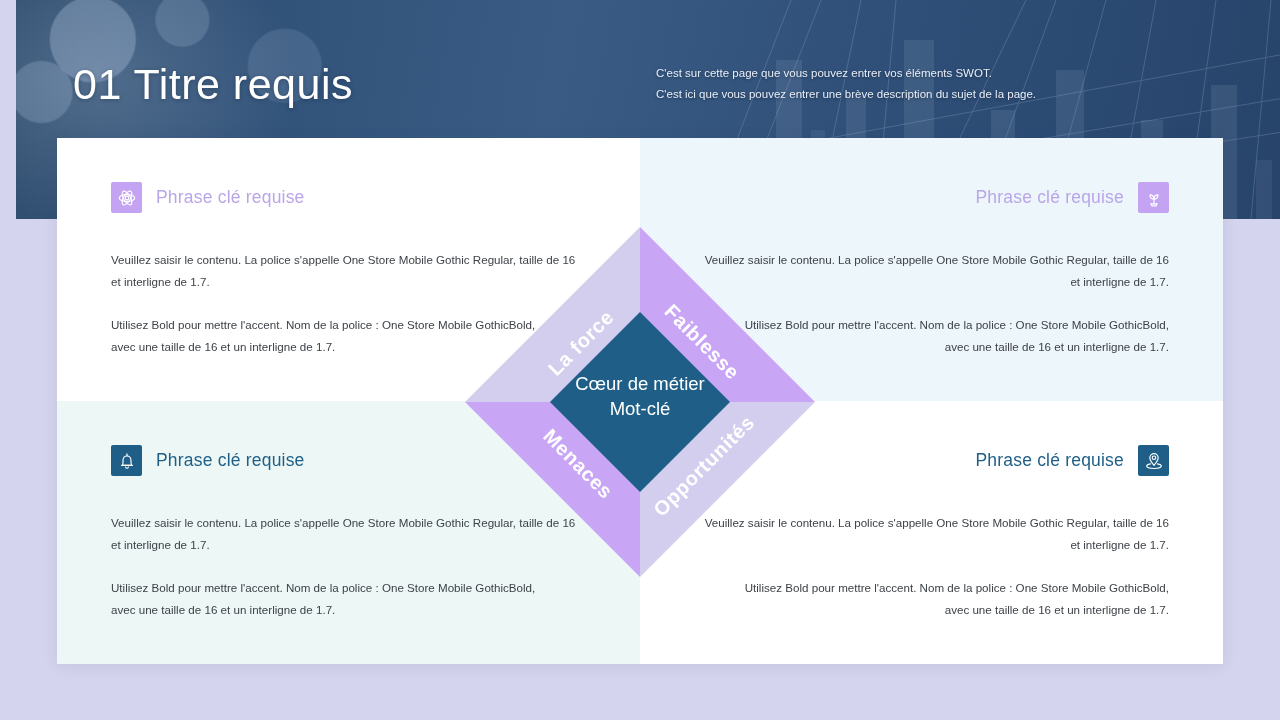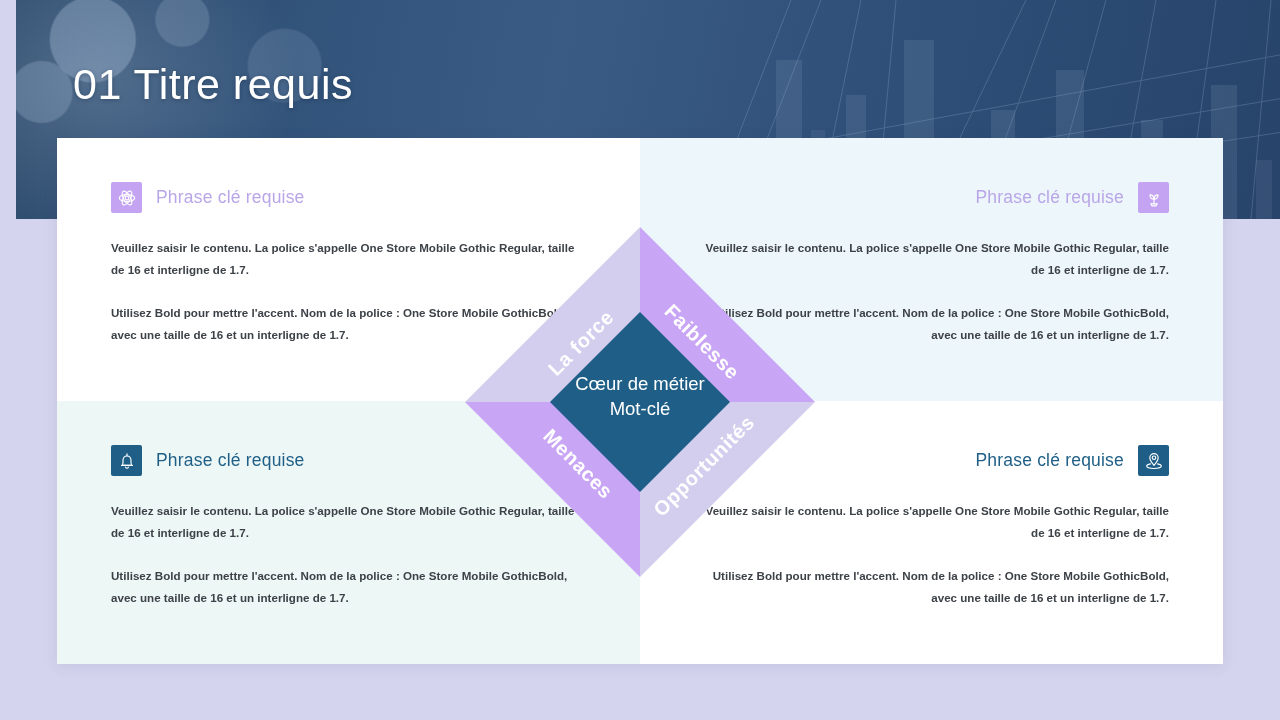--- a/index.html
+++ b/index.html
@@ -75,21 +75,21 @@
     border-radius:2px;
   }
   .icon-box.purple { background:#c3a3f2; }
   .icon-box.blue   { background:#1f5f87; }
   .icon-box svg { display:block; }
 
   .quad-title { font-size:17.5px; letter-spacing:0.2px; white-space:nowrap; }
   .quad.tl .quad-title, .quad.tr .quad-title { color:#b9a6e8; }
   .quad.bl .quad-title, .quad.br .quad-title { color:#1f5f87; }
 
-  .quad-body { margin-top:24px;font-weight:bold; }
+  .quad-body { margin-top:36px; }
   .quad.tr .quad-body, .quad.br .quad-body { text-align:right; }
   .quad-body p {
     font-size:11.6px; line-height:1.92; color:#3d4248; margin:0;
   }
   .quad-body p + p { margin-top:20px; }
 
   
   .diamond-wrap {
     position:absolute; left:465px; top:227px;
     width:350px; height:350px; pointer-events:none;
@@ -141,20 +141,24 @@
         <rect x="795" y="130" width="14" height="89"></rect>
         <rect x="930" y="150" width="16" height="69"></rect>
         <rect x="1092" y="145" width="14" height="74"></rect>
         <rect x="1240" y="160" width="16" height="59"></rect>
       </g>
     </svg>
     <div class="glow"></div>
 
     <div class="title">01 Titre requis</div>
 
+    <div class="header-desc">
+      <div>C'est sur cette page que vous pouvez entrer vos éléments SWOT.</div>
+      <div>C'est ici que vous pouvez entrer une brève description du sujet de la page.</div>
+    </div>
   </div>
 
   <div class="card">
 
     <div class="quad tl">
       <div class="quad-head">
         <span class="icon-box purple">
           <svg width="20" height="20" viewBox="0 0 24 24" fill="none" stroke="#ffffff" stroke-width="1.4">
             <circle cx="12" cy="12" r="2.2"></circle>
             <ellipse cx="12" cy="12" rx="9.2" ry="4.1"></ellipse>

